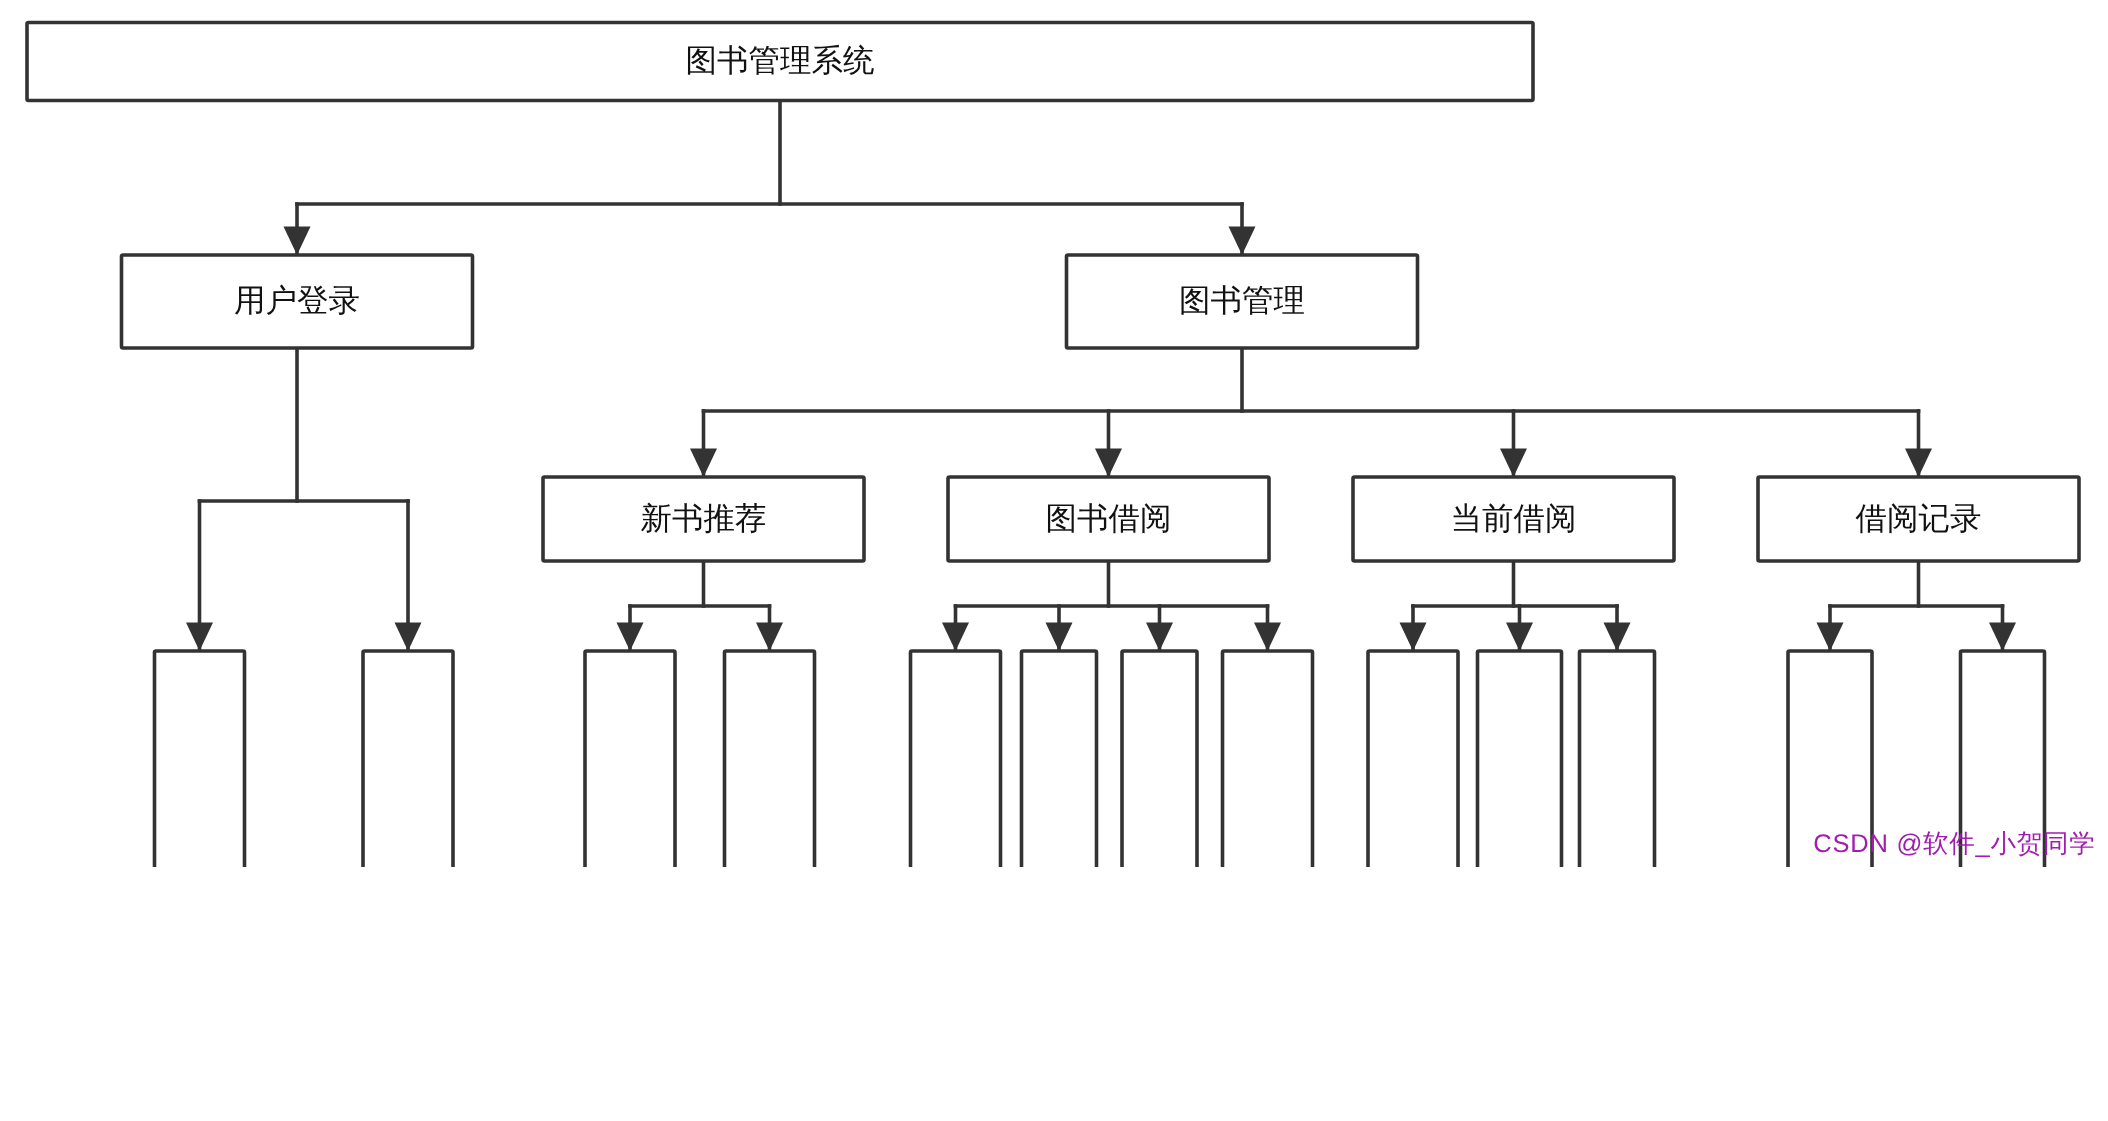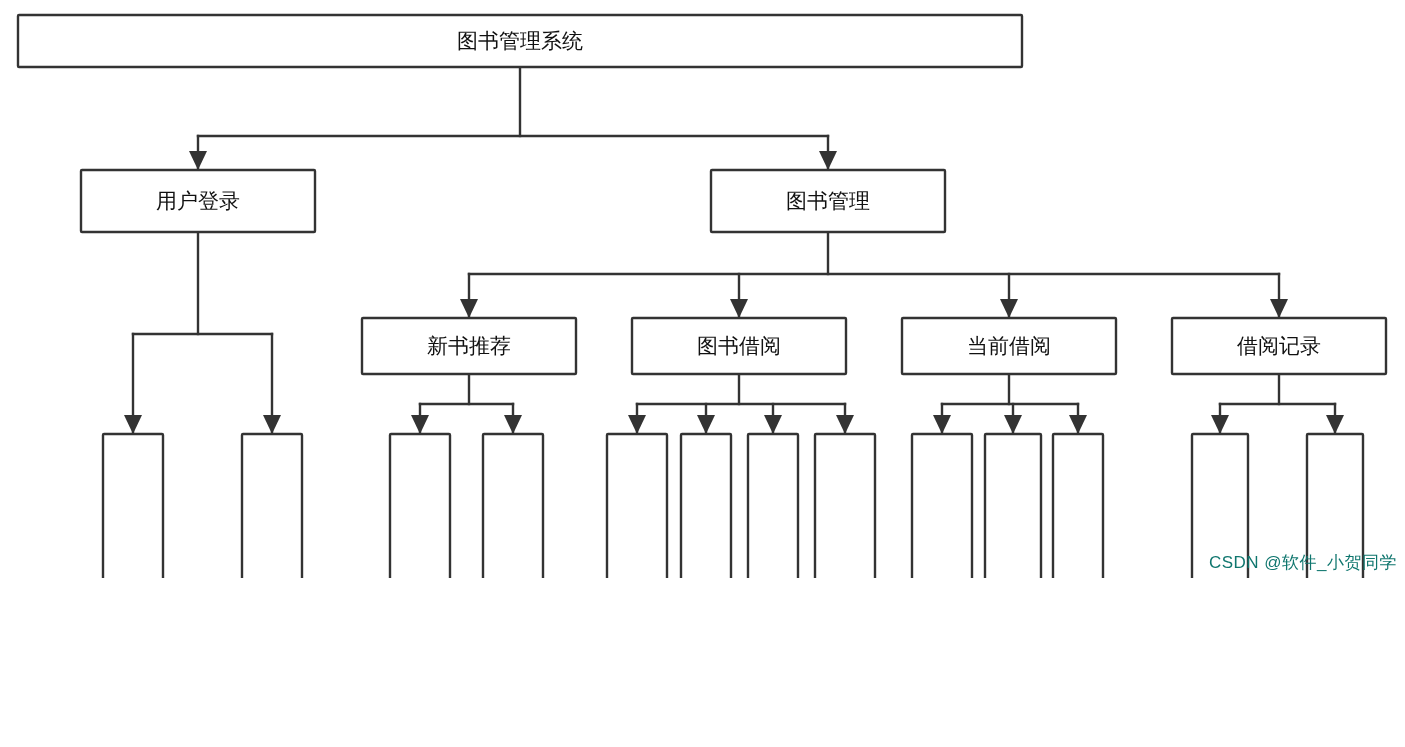--- a/index.html
+++ b/index.html
@@ -62,21 +62,21 @@
     letter-spacing: 1px;
     white-space: nowrap;
     pointer-events: none;
   }
   .watermark {
     position: absolute;
     right: 8px;
     bottom: 4px;
     font-family: "Liberation Sans", "DejaVu Sans", sans-serif;
     font-size: 17px;
-    color: #0f766e;
+    color: #a21caf;
     letter-spacing: 0.5px;
     user-select: none;
   }
 </style>
 </head>
 <body>
 
 <div id="diagram-root">
 
   <svg id="tree-svg" viewBox="0 0 1405 747">

